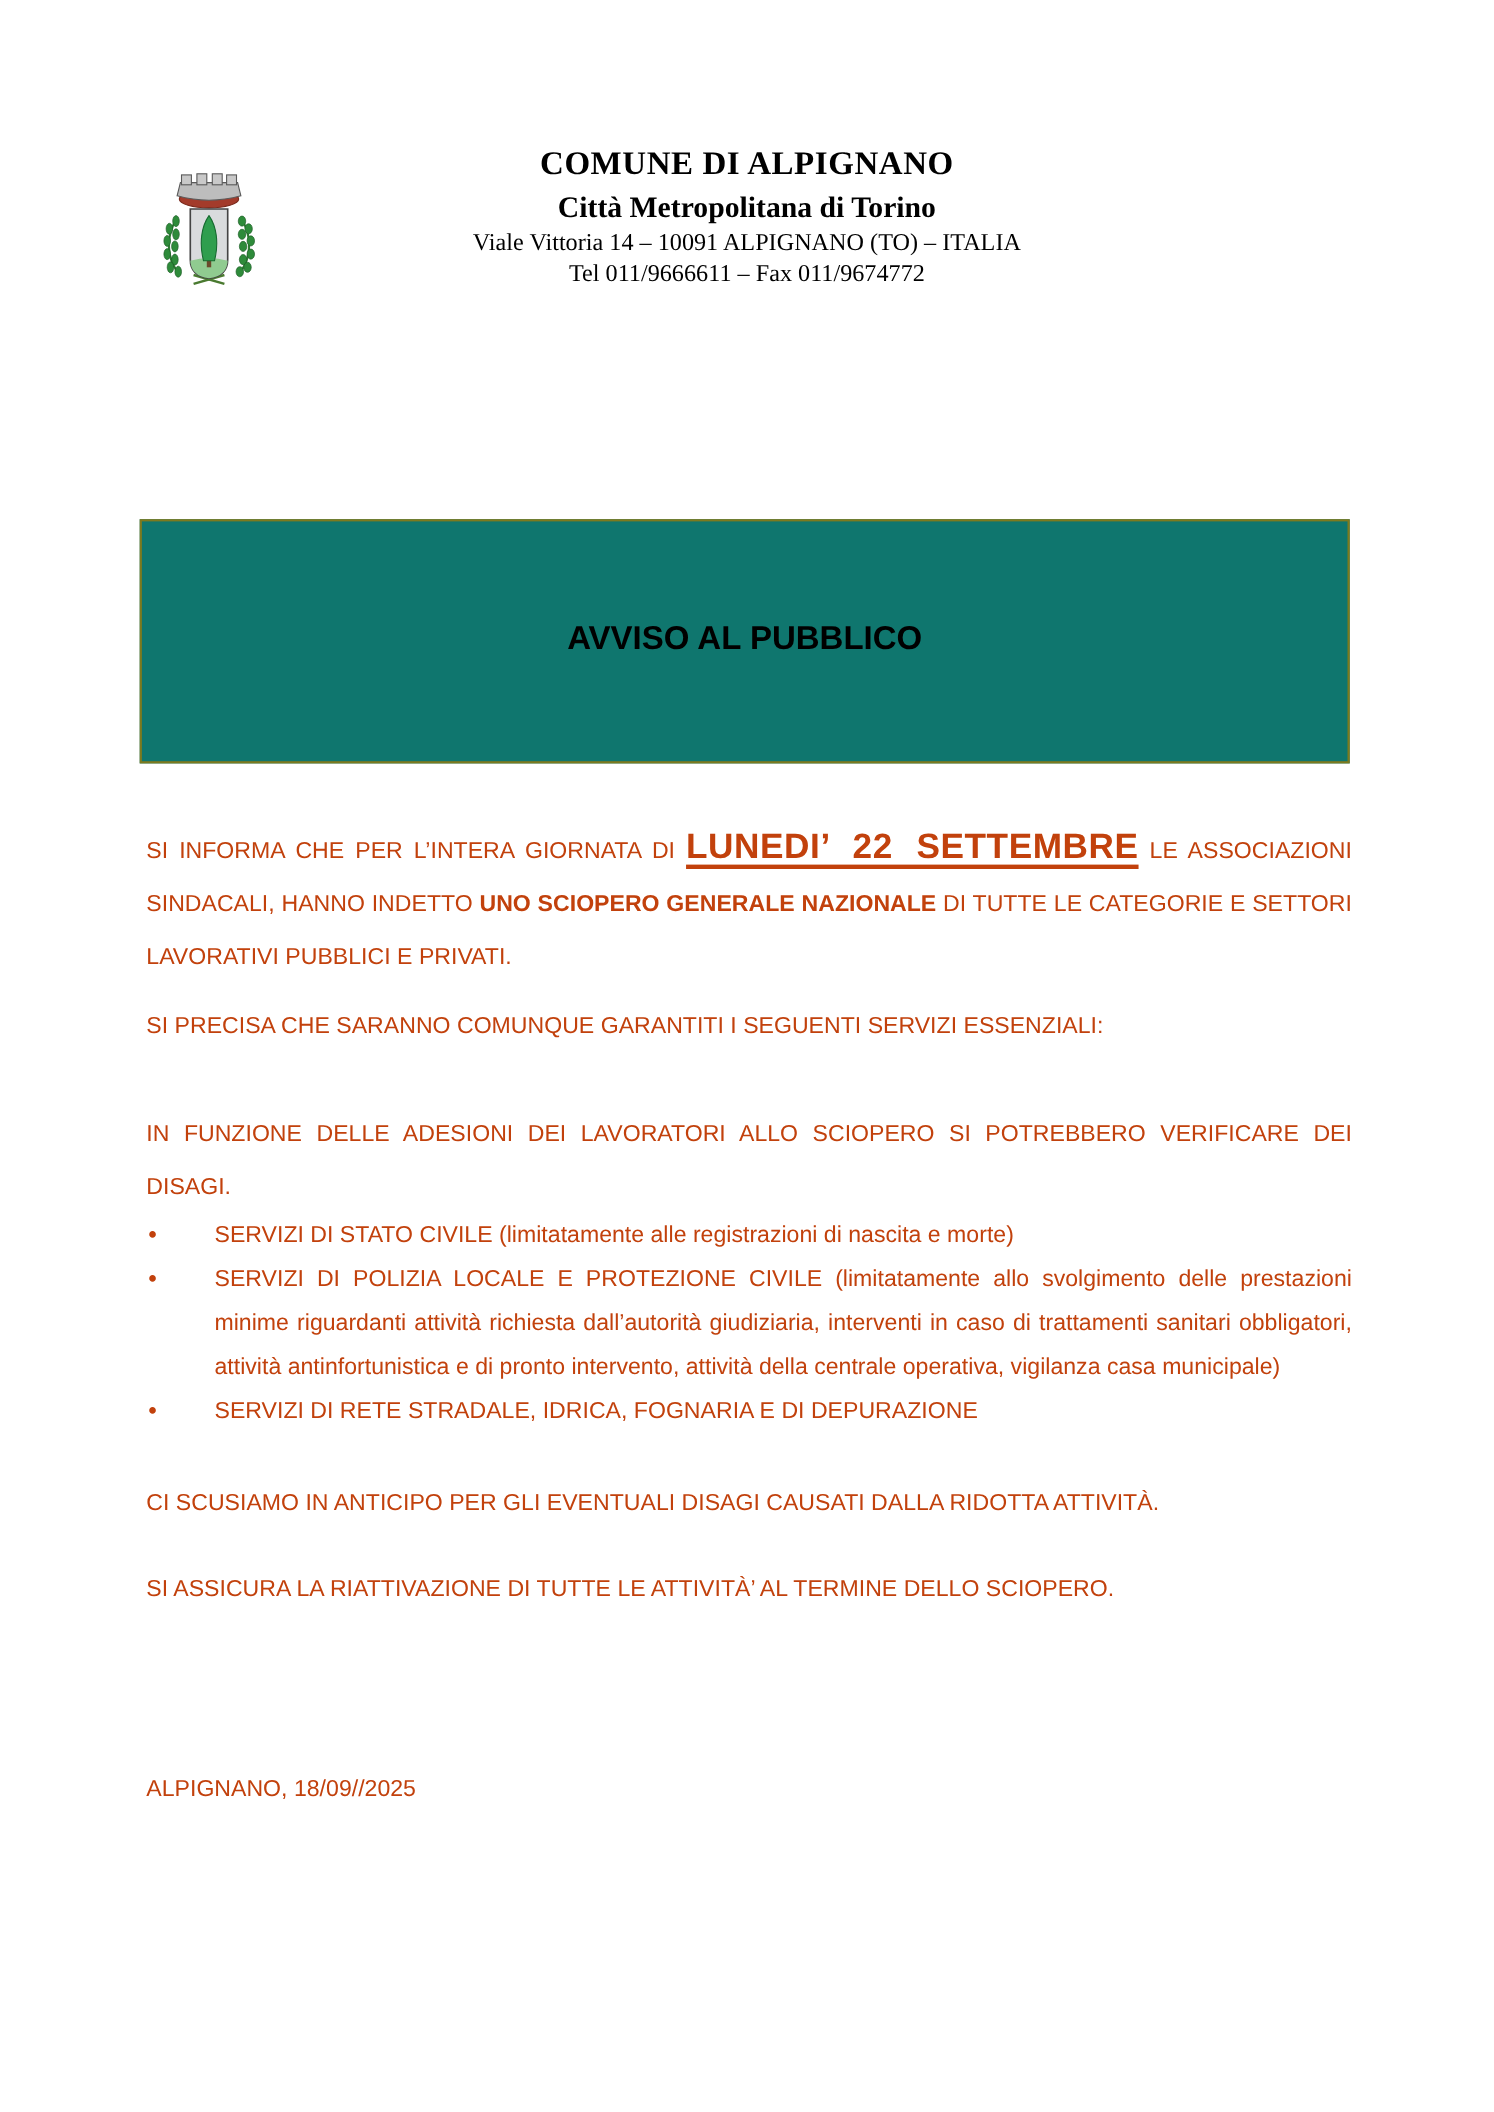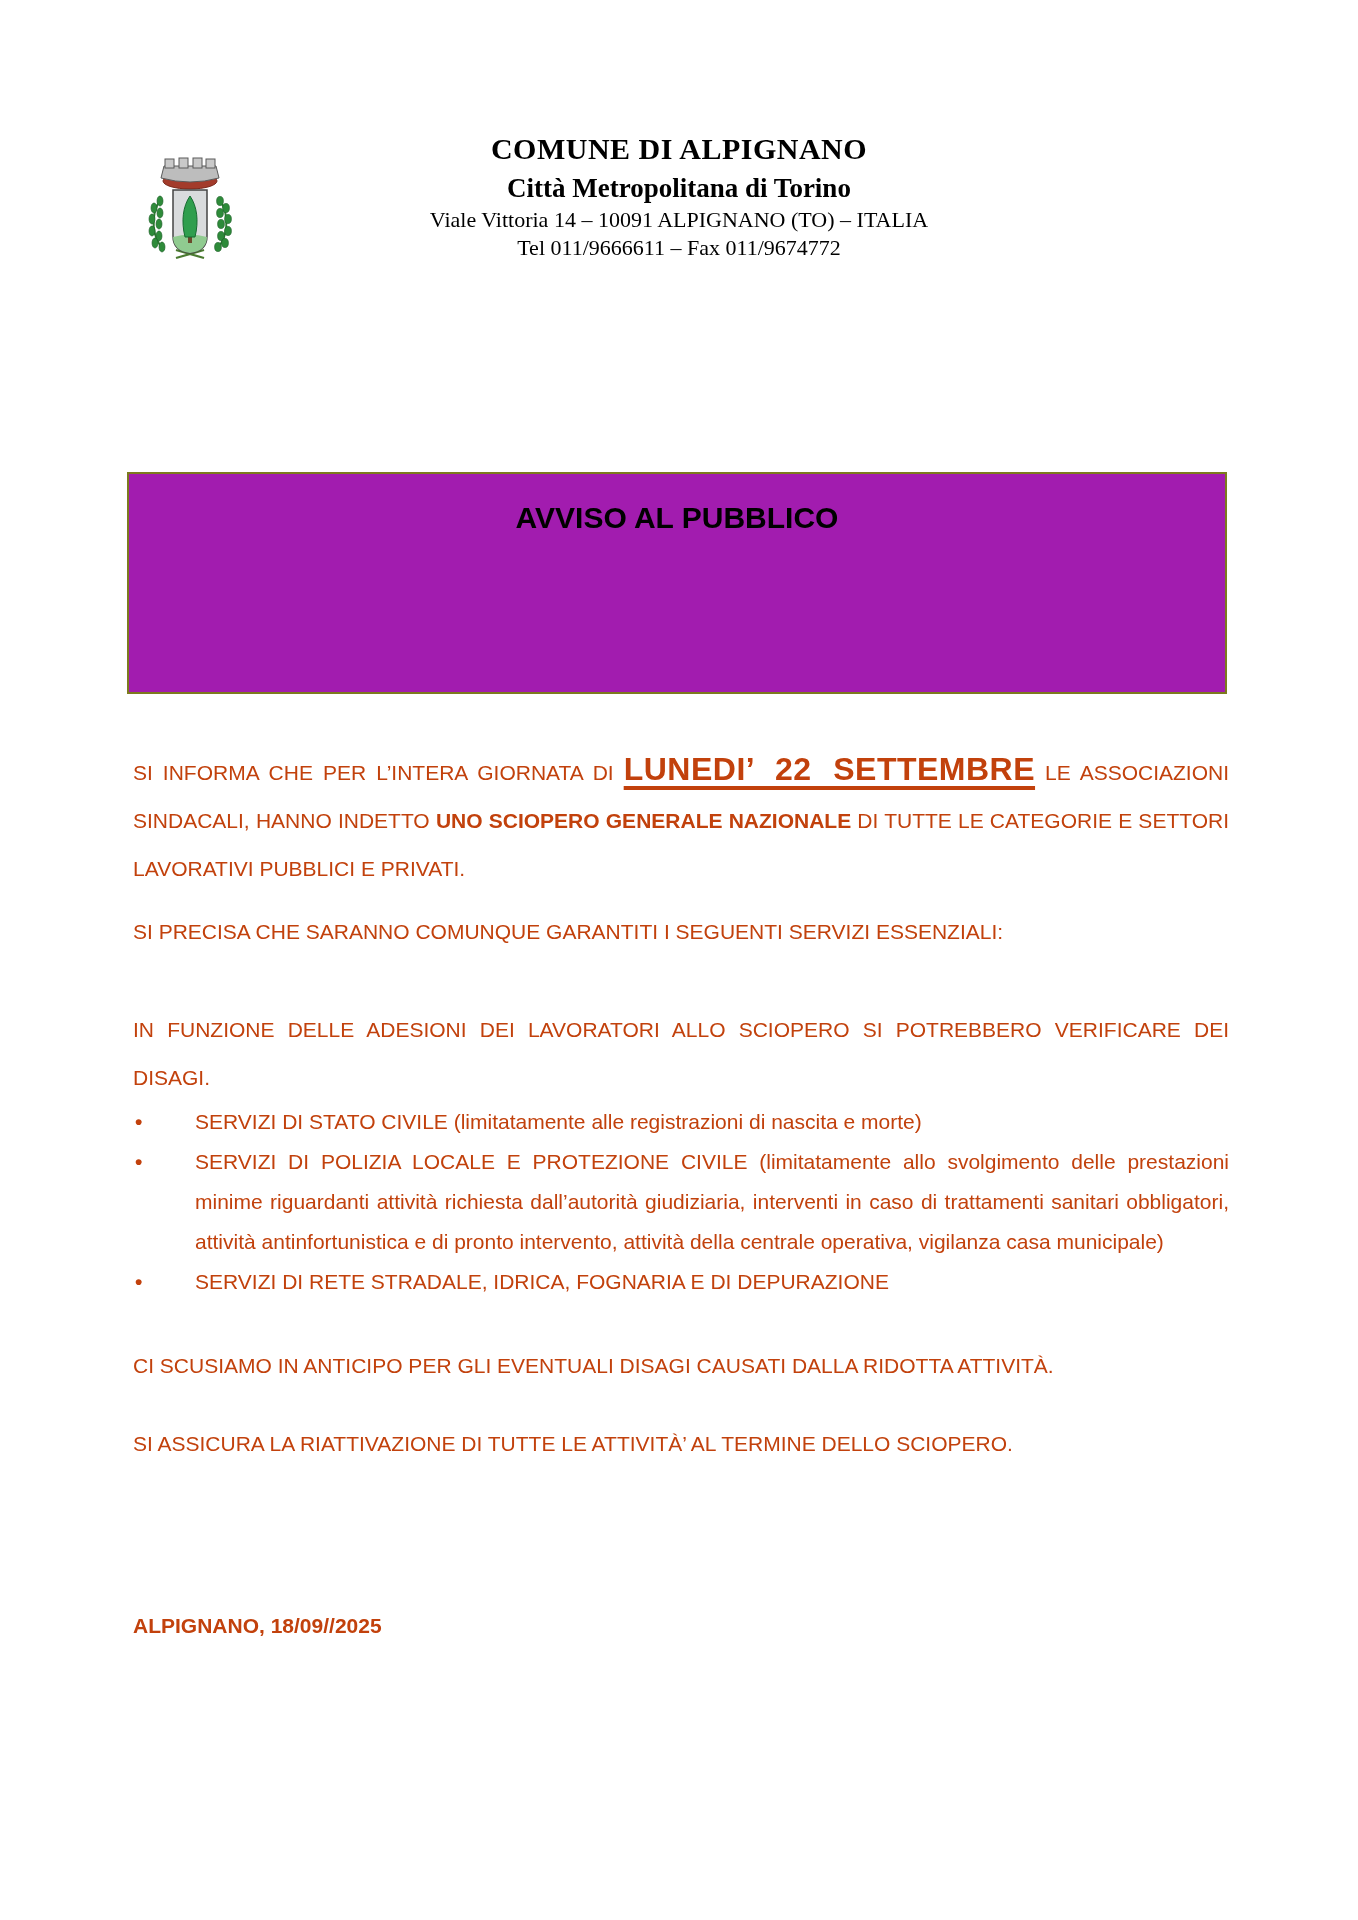--- a/index.html
+++ b/index.html
@@ -46,25 +46,25 @@
   }
   .header-line.small { font-size: 21px; }
 
   
   .banner {
     position: absolute;
     left: 127px;
     top: 472px;
     width: 1096px;
     height: 159px;
-    background: #a21caf;
+    background: #0f766e;
     border: 2px solid #7d7a1e;
     display: flex;
     flex-direction: column;
-    justify-content: space-between;
+    justify-content: center;
     align-items: center;
     padding: 27px 0 32px 0;
     box-sizing: content-box;
     font-family: "Liberation Sans", sans-serif;
     font-weight: bold;
     font-size: 30px;
     text-align: center;
   }
 
   
@@ -108,21 +108,20 @@
     left: 2px;
     top: 0;
     font-weight: bold;
   }
   .p4 { margin-top: 40px; }
   .p5 { margin-top: 30px; }
   .dateline {
     margin-top: 134px;
     line-height: 48px;
     text-align: left;
-    font-weight: bold;
   }
 </style>
 </head>
 <body>
 
 <div class="page">
 
   <svg class="logo" viewBox="0 0 100 112" aria-hidden="true">
 
     <ellipse cx="50" cy="25" rx="27" ry="8" fill="#a33b2b" stroke="#7a2a1d" stroke-width="1"></ellipse>

